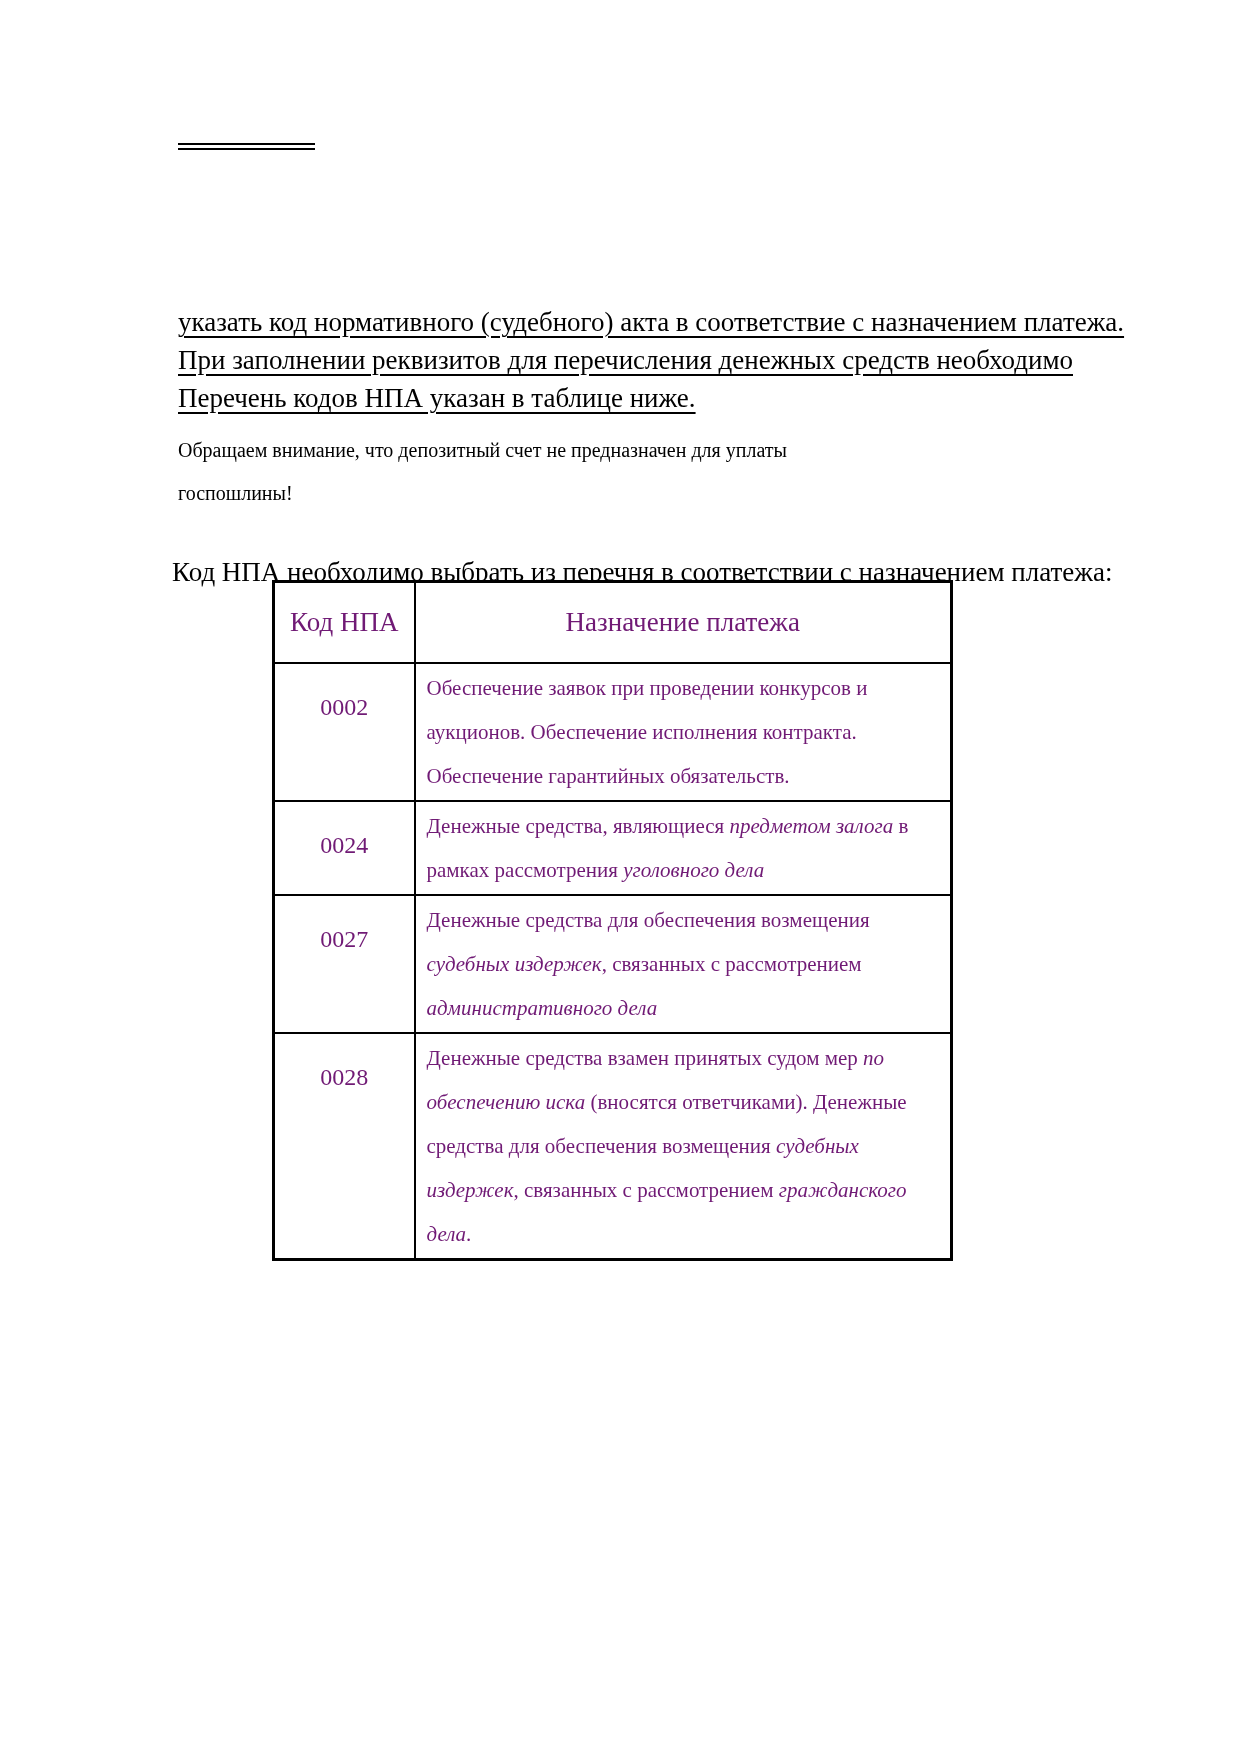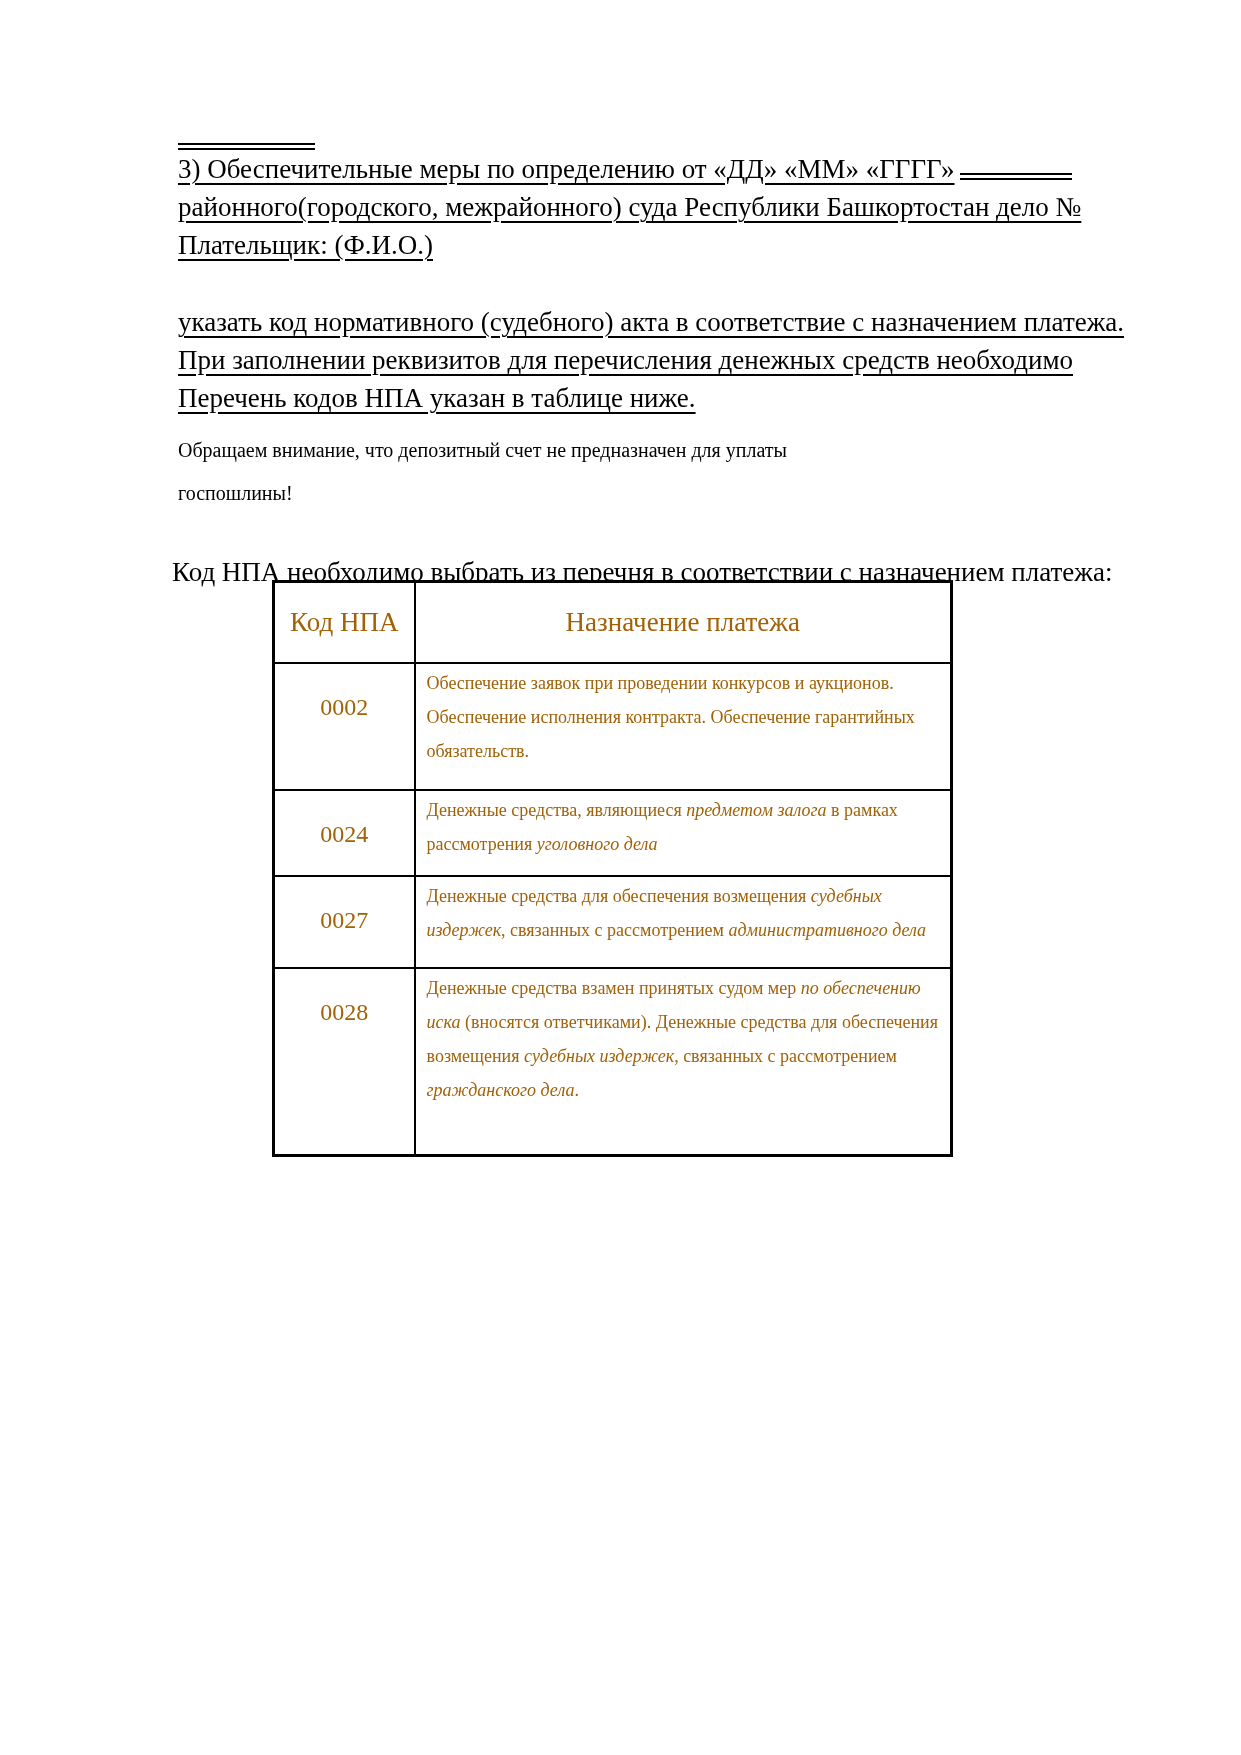--- a/index.html
+++ b/index.html
@@ -83,21 +83,21 @@
 
   
   #npa-table {
     position: absolute;
     left: 272px;
     top: 580px;
     border-collapse: collapse;
     table-layout: fixed;
     width: 678px;
     font-family: "Liberation Serif", "DejaVu Serif", serif;
-    color: #a16207;
+    color: #701a75;
   }
   #npa-table col.c-code   { width: 141px; }
   #npa-table col.c-purpose{ width: 537px; }
   #npa-table th, #npa-table td {
     border: 2px solid #000;
     background: #ffffff;
   }
   #npa-table { border: 3px solid #000; }
   #npa-table th {
     font-weight: normal;
@@ -110,39 +110,34 @@
   #npa-table tr.r1   { height: 86px; }
   #npa-table tr.r2   { height: 92px; }
   #npa-table tr.r3   { height: 188px; }
   #npa-table td.code {
     font-size: 24px;
     text-align: center;
     vertical-align: top;
     padding-top: 30px;
   }
   #npa-table td.purpose {
-    font-size: 18px;
-    line-height: 34px;
+    font-size: 21px;
+    line-height: 44px;
     vertical-align: top;
     padding: 2px 8px 2px 11px;
     overflow: hidden;
   }
 </style>
 </head>
 <body>
 
 <div id="page">
 
   <div id="top-rule"></div>
 
-  <div id="intro" class="serif-par underlined">
-    <span class="line"><span class="txt">3) Обеспечительные меры по определению от «ДД» «ММ» «ГГГГ»</span><span class="blank-field"></span></span>
-    <span class="line"><span class="txt">районного(городского, межрайонного) суда Республики Башкортостан дело №</span></span>
-    <span class="line"><span class="txt">Плательщик: (Ф.И.О.)</span></span>
-  </div>
 
   <div id="filling-note" class="serif-par underlined">
     <span class="line"><span class="txt">указать код нормативного (судебного) акта в соответствие с назначением платежа.</span></span>
     <span class="line"><span class="txt">При заполнении реквизитов для перечисления денежных средств необходимо</span></span>
     <span class="line"><span class="txt">Перечень кодов НПА указан в таблице ниже.</span></span>
   </div>
 
   <div id="warning">
     <span class="line">Обращаем внимание, что депозитный счет не предназначен для уплаты</span>
     <span class="line">госпошлины!</span>

